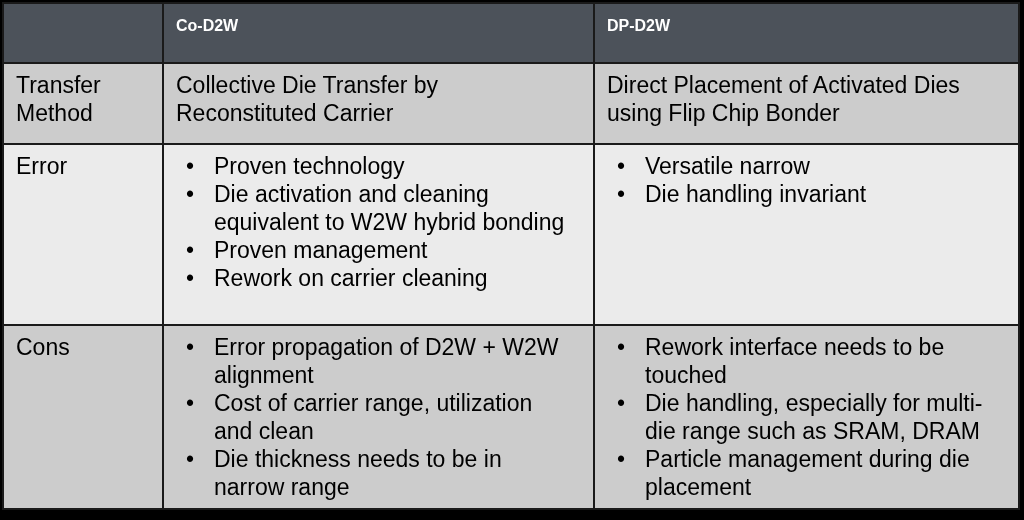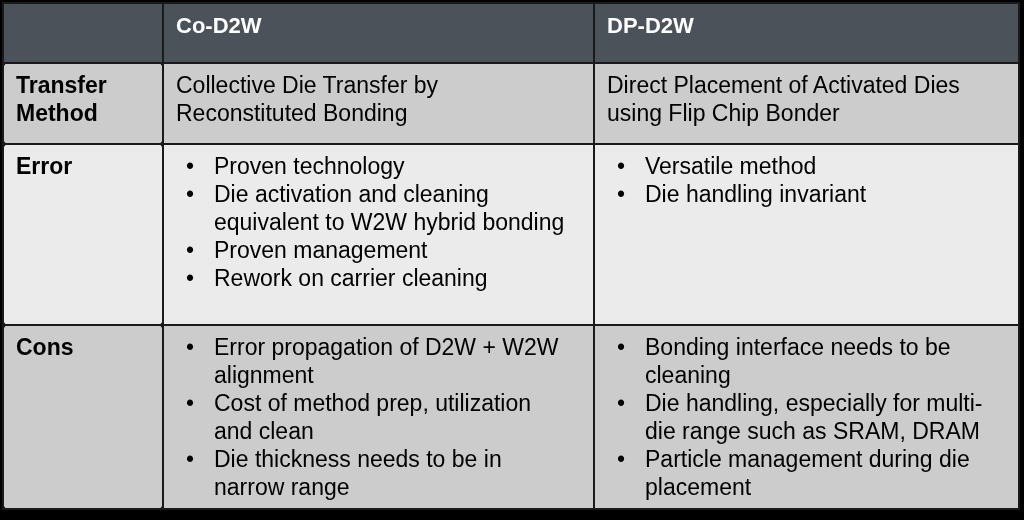--- a/index.html
+++ b/index.html
@@ -37,29 +37,29 @@
     font-size:23px;
     line-height:28px;
     font-weight:normal;
     overflow:hidden;
   }
   tr.hdr{height:60px;}
   tr.hdr th{
     background:var(--header-bg);
     color:var(--header-text);
     font-weight:bold;
-    font-size:22px;
+    font-size:16px;
     padding-top:8px;
   }
   tr.r-transfer{height:80px;}
   tr.r-pros{height:180px;}
   tr.r-cons{height:182px;padding-left:20px;}
   tr.medium th,tr.medium td{background:var(--medium-row-bg);}
   tr.light th,tr.light td{background:var(--light-row-bg);}
-  tbody th{font-weight:bold;border-radius:6px;}
+  tbody th{font-weight:normal;}
   ul.blist{
     margin:0;padding:0;list-style:none;
   }
   ul.blist li{
     position:relative;
     padding-left:38px;
     padding-right:8px;
   }
   ul.blist li::before{
     content:"\2022";
@@ -81,52 +81,52 @@
     <thead>
       <tr class="hdr">
         <th></th>
         <th>Co-D2W</th>
         <th>DP-D2W</th>
       </tr>
     </thead>
     <tbody>
       <tr class="r-transfer medium">
         <th>Transfer Method</th>
-        <td>Collective Die Transfer by Reconstituted Bonding</td>
+        <td>Collective Die Transfer by Reconstituted Carrier</td>
         <td>Direct Placement of Activated Dies using Flip Chip Bonder</td>
       </tr>
       <tr class="r-pros light">
         <th>Error</th>
         <td>
           <ul class="blist">
               <li>Proven technology</li>
               <li>Die activation and cleaning equivalent to W2W hybrid bonding</li>
               <li>Proven management</li>
               <li>Rework on carrier cleaning</li>
             </ul>
         </td>
         <td>
           <ul class="blist">
-              <li>Versatile method</li>
+              <li>Versatile narrow</li>
               <li>Die handling invariant</li>
             </ul>
         </td>
       </tr>
       <tr class="r-cons medium">
         <th>Cons</th>
         <td>
           <ul class="blist">
               <li>Error propagation of D2W + W2W alignment</li>
-              <li>Cost of method prep, utilization and clean</li>
+              <li>Cost of carrier range, utilization and clean</li>
               <li>Die thickness needs to be in narrow range</li>
             </ul>
         </td>
         <td>
           <ul class="blist">
-              <li>Bonding interface needs to be cleaning</li>
+              <li>Rework interface needs to be touched</li>
               <li>Die handling, especially for multi-die range such as SRAM, DRAM</li>
               <li>Particle management during die placement</li>
             </ul>
         </td>
       </tr>
     </tbody>
   </table>
 </div>
 
 </body></html>

